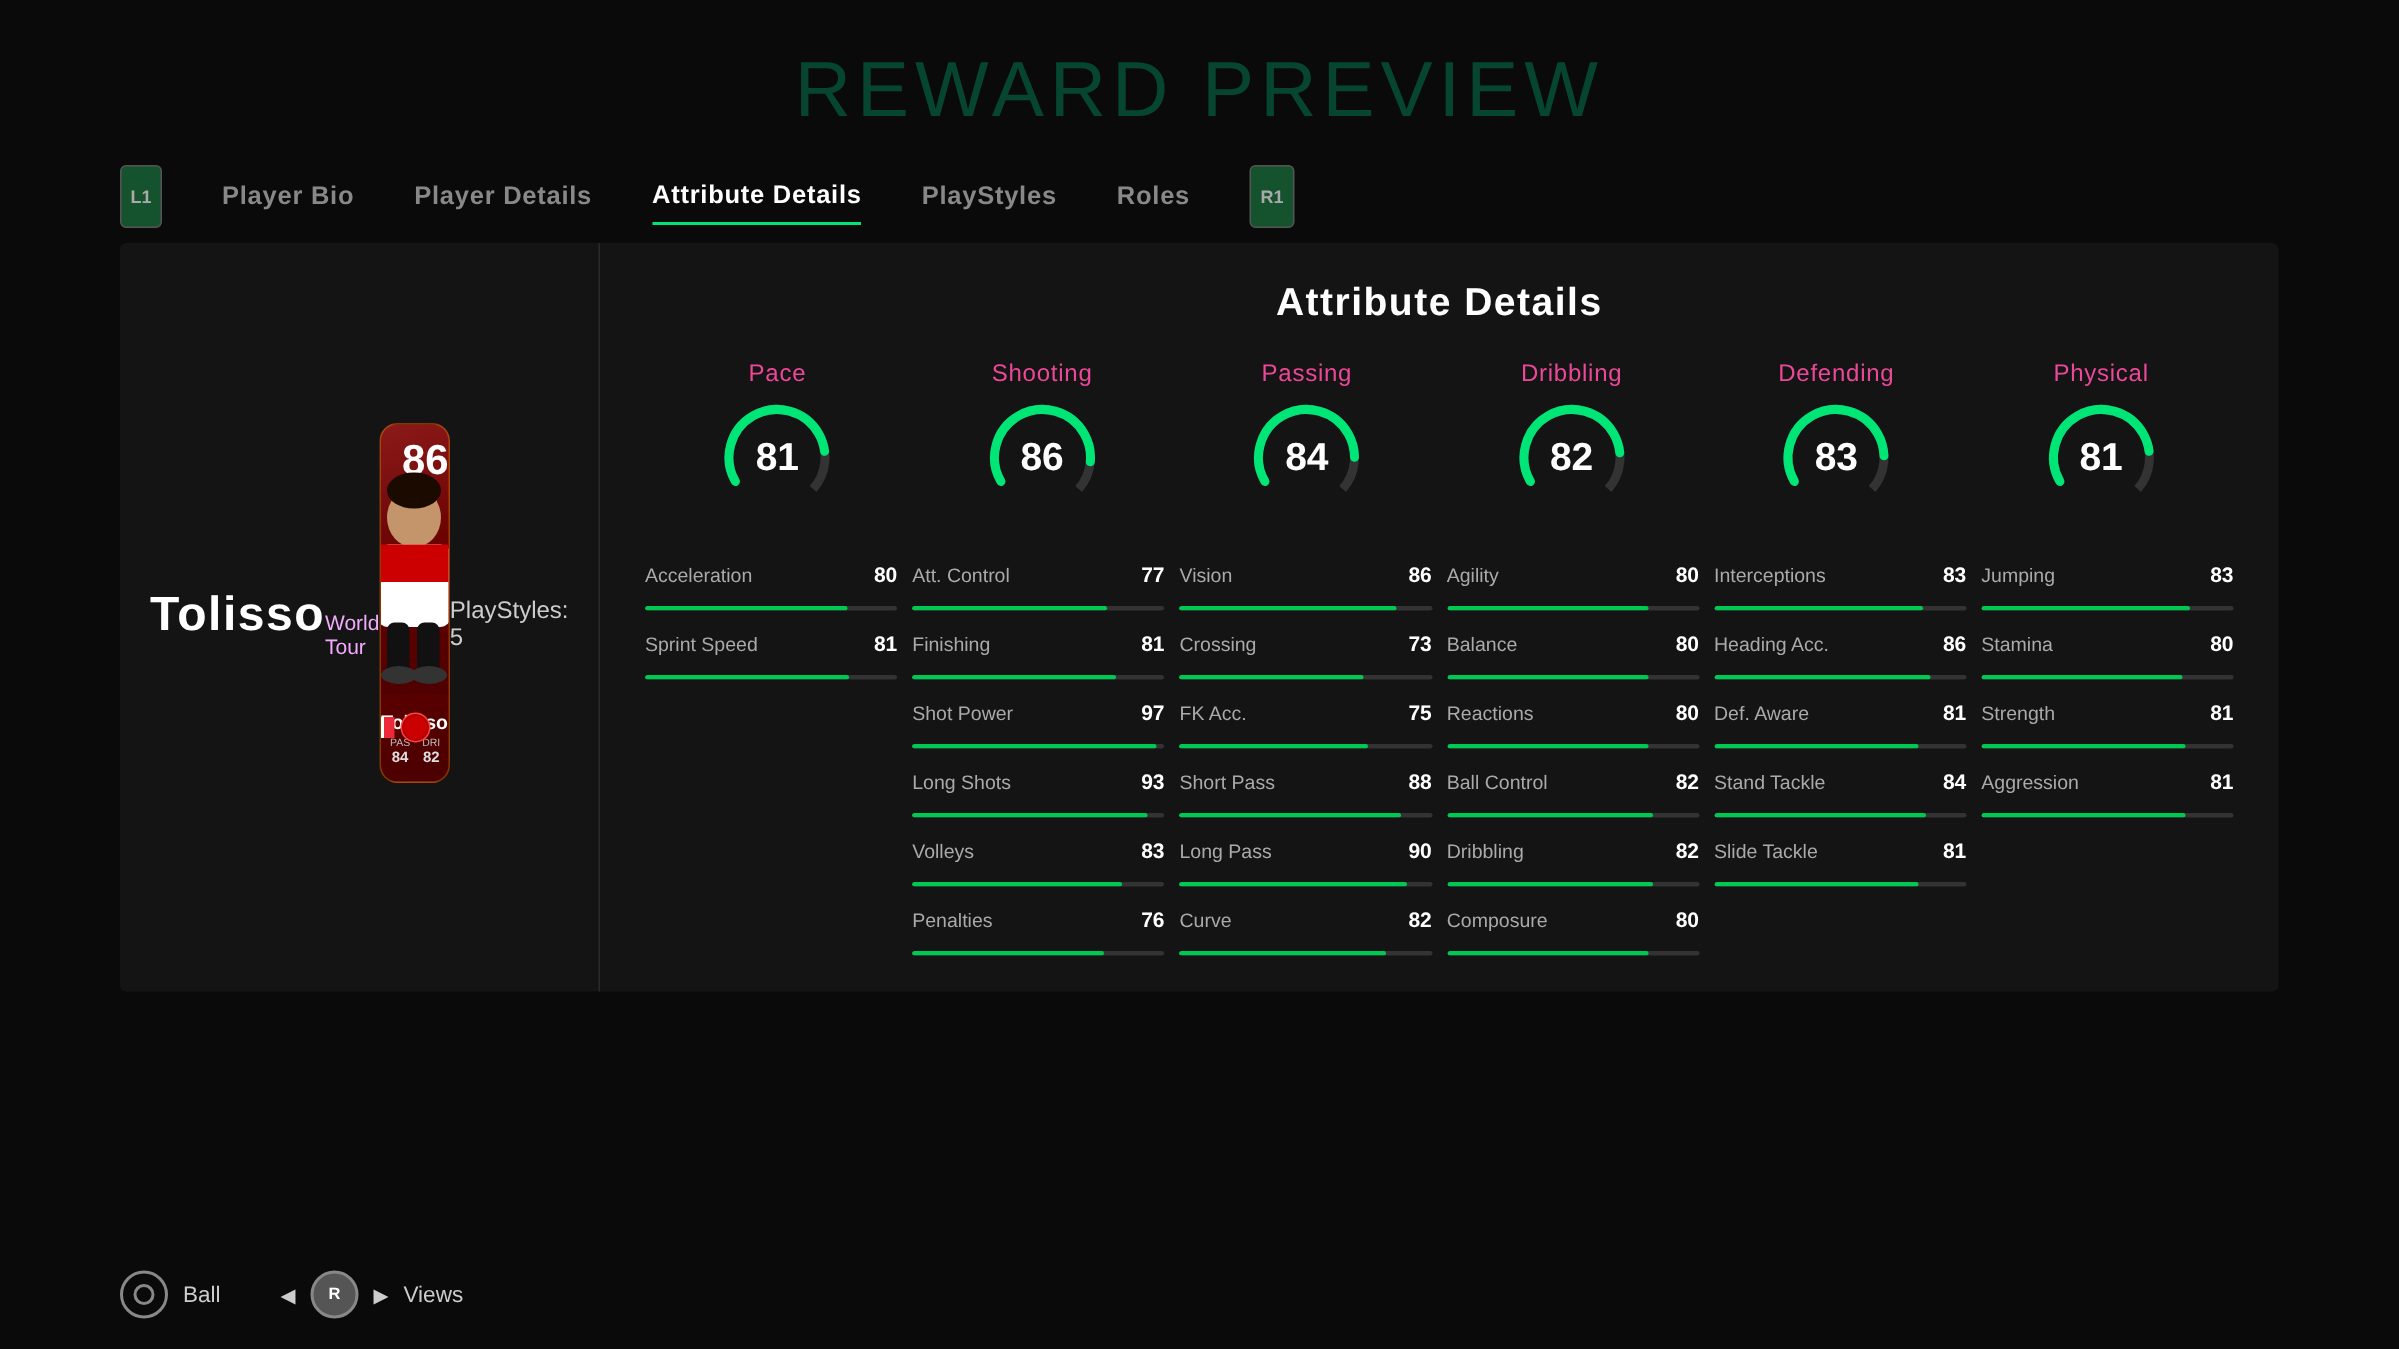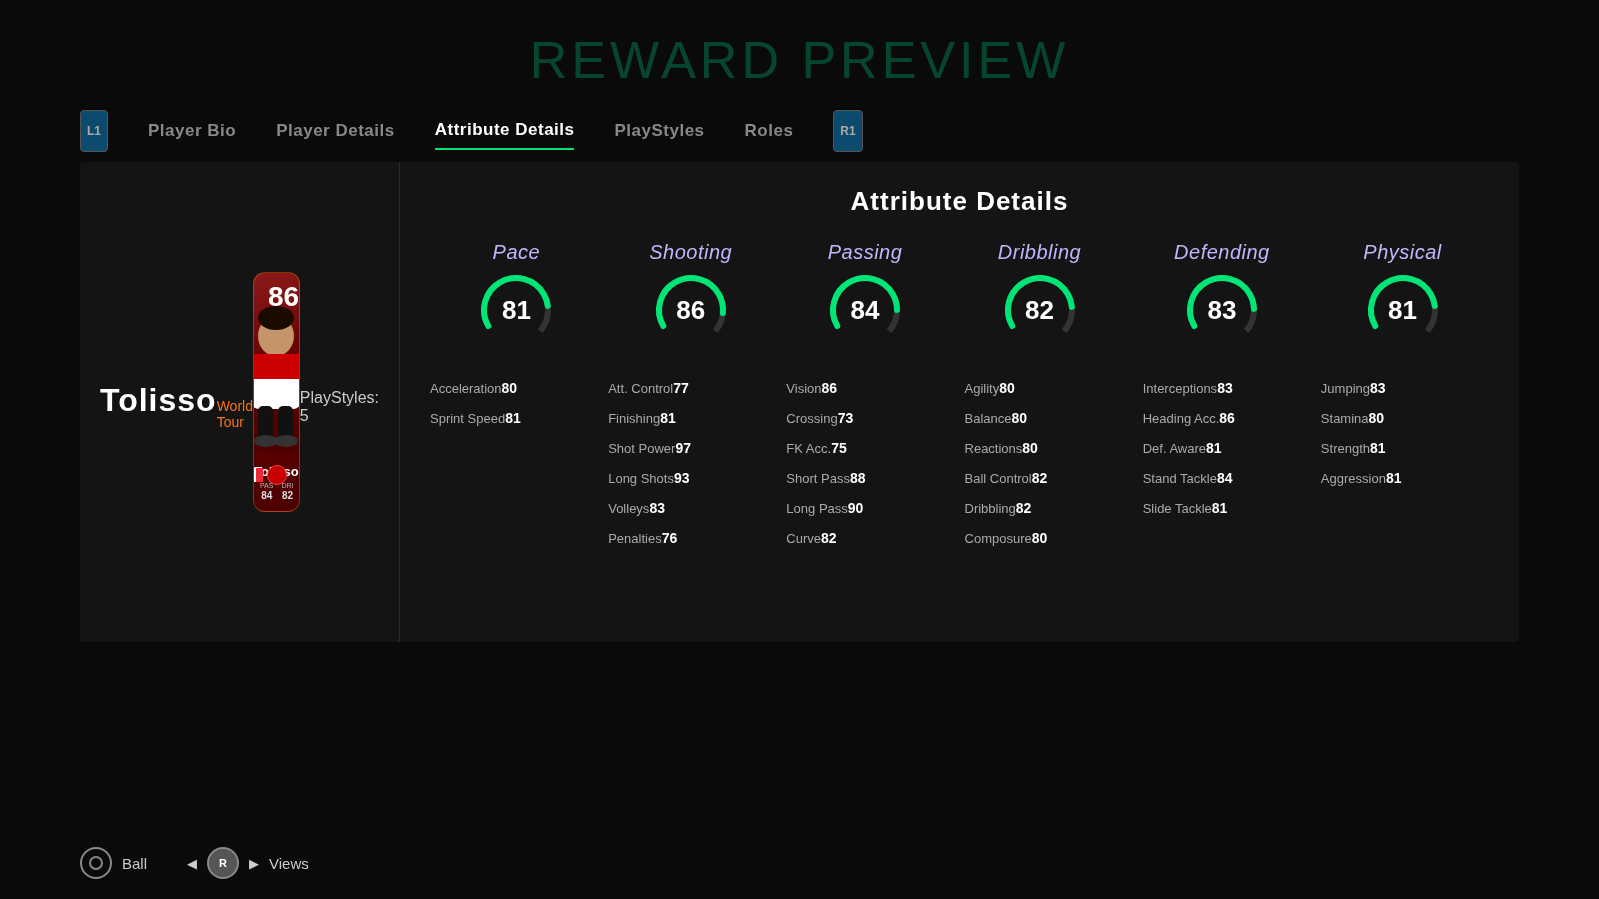--- a/index.html
+++ b/index.html
@@ -26,21 +26,21 @@
 
     
     .nav-tabs {
       display: flex;
       align-items: center;
       padding: 0 80px;
       gap: 40px;
       margin-bottom: 10px;
     }
     .nav-badge {
-      background: #0c4a6e;
+      background: #14532d;
       border: 1px solid #555;
       border-radius: 4px;
       padding: 13px 6px;
       font-size: 12px;
       color: #aaa;
       font-weight: bold;
     }
     .nav-tab {
       font-size: 17px;
       color: #888;
@@ -75,21 +75,21 @@
     }
     .player-name {
       font-size: 32px;
       font-weight: bold;
       color: #fff;
       letter-spacing: 1px;
       margin-bottom: 4px;
     }
     .player-edition {
       font-size: 14px;
-      color: #f97316;
+      color: #f0abfc;
       margin-bottom: 20px;
       margin-top: 43px;
     }
 
     
     .player-card {
       width: 190px;
       height: 240px;
       background: linear-gradient(160deg, #8B1A1A 0%, #6B0000 40%, #4a0000 100%);
       border-radius: 12px;
@@ -202,24 +202,23 @@
       justify-content: space-around;
       margin-bottom: 30px;
     }
     .category {
       display: flex;
       flex-direction: column;
       align-items: center;
       gap: 6px;
     }
     .category-name {
-      font-size: 20px;
-      color: #c4b5fd;
+      font-size: 16px;
+      color: #ec4899;
       letter-spacing: 0.5px;
-      font-style: italic;
     }
     .category-ring {
       position: relative;
       width: 80px;
       height: 80px;
     }
     .category-ring svg {
       width: 80px;
       height: 80px;
       transform: rotate(-210deg);
@@ -252,22 +251,22 @@
       gap: 10px;
     }
     .attr-column {
       flex: 1;
       display: flex;
       flex-direction: column;
       gap: 14px;
     }
     .attr-row {
       display: flex;
-      flex-direction: row;
-      gap: 3px;
+      flex-direction: column;
+      gap: 13px;
     }
     .attr-row-top {
       display: flex;
       justify-content: space-between;
       align-items: center;
     }
     .attr-name {
       font-size: 13px;
       color: #aaa;
       white-space: nowrap;

